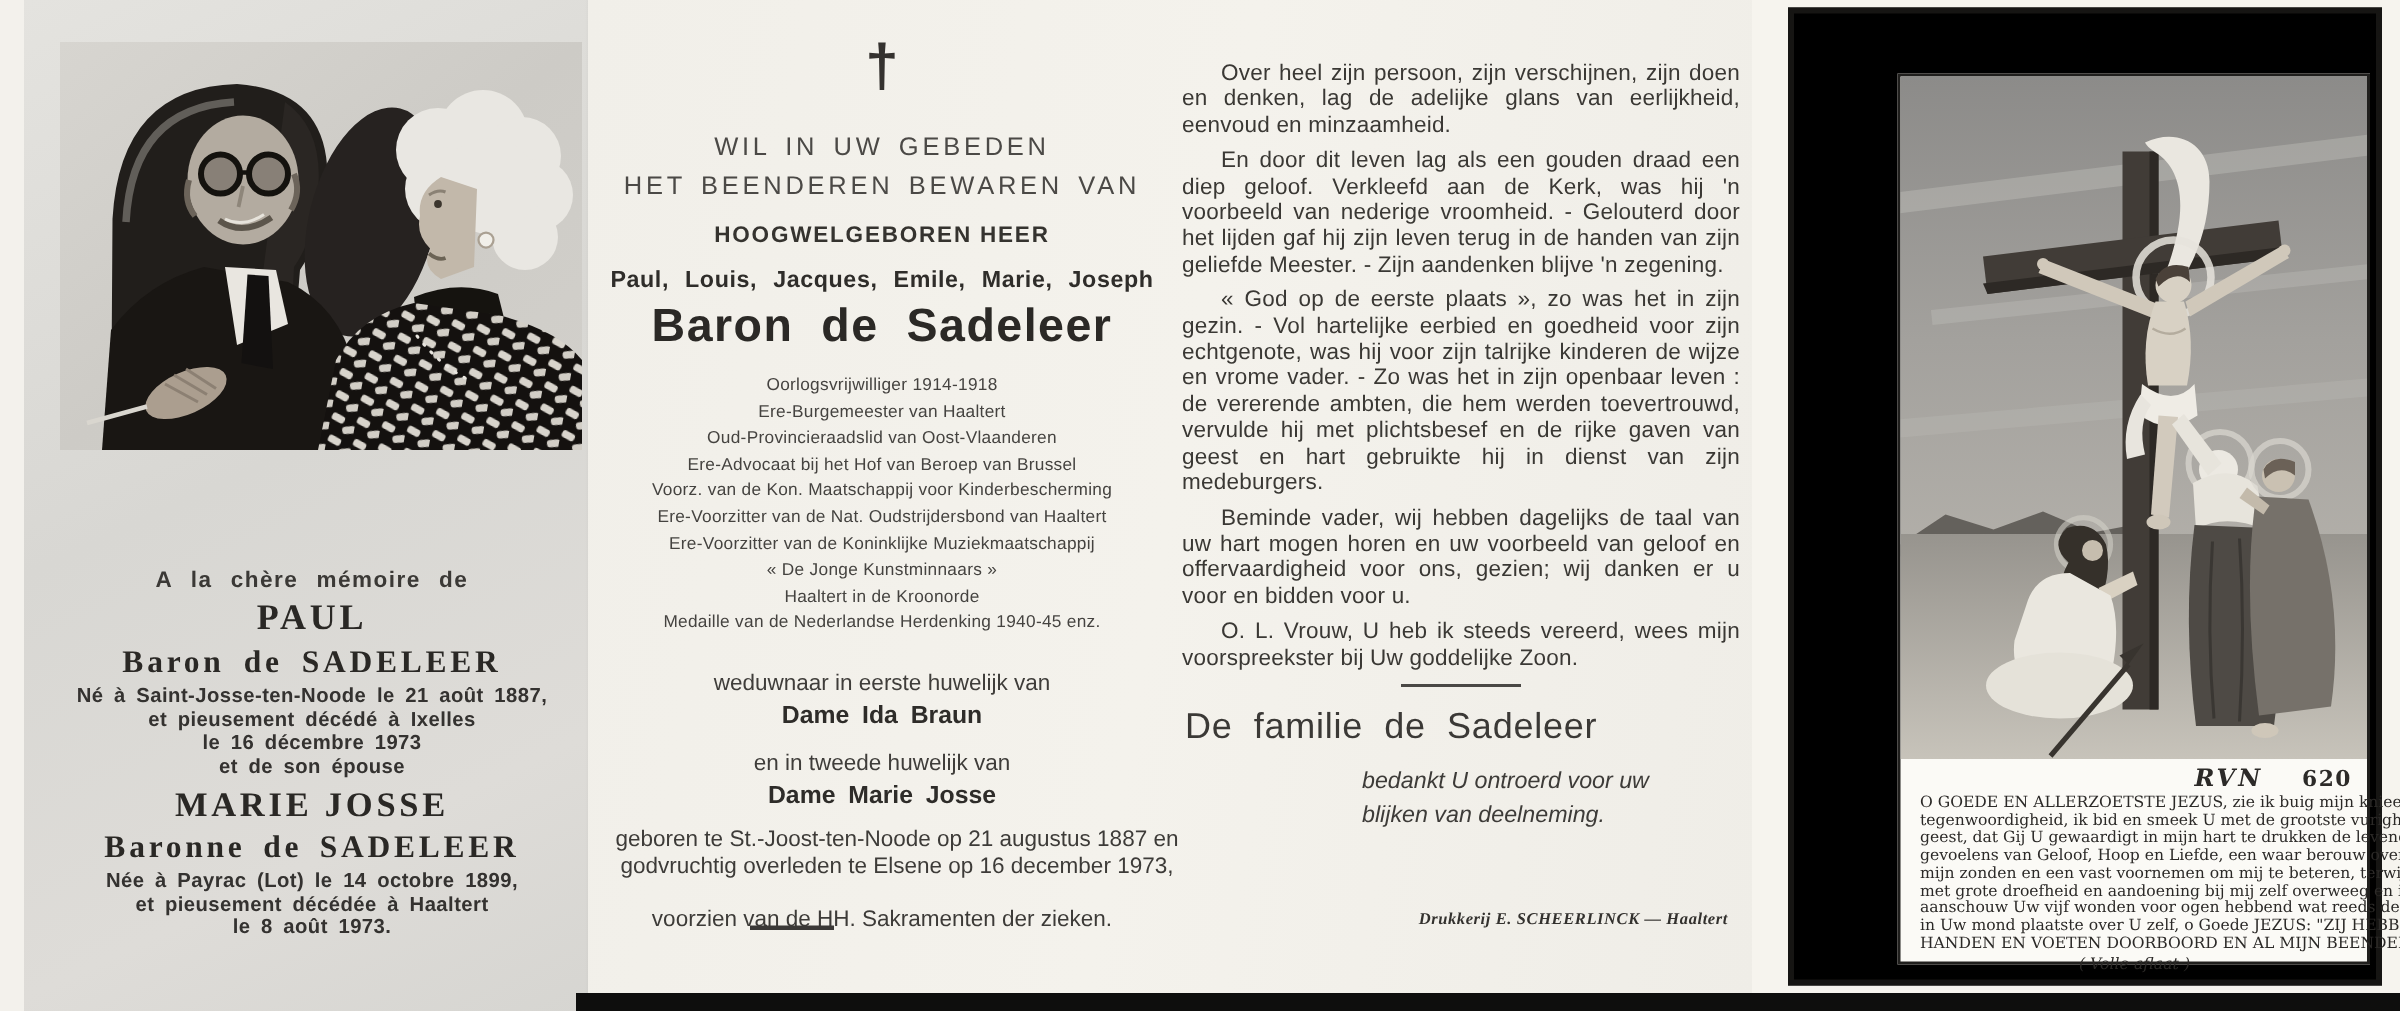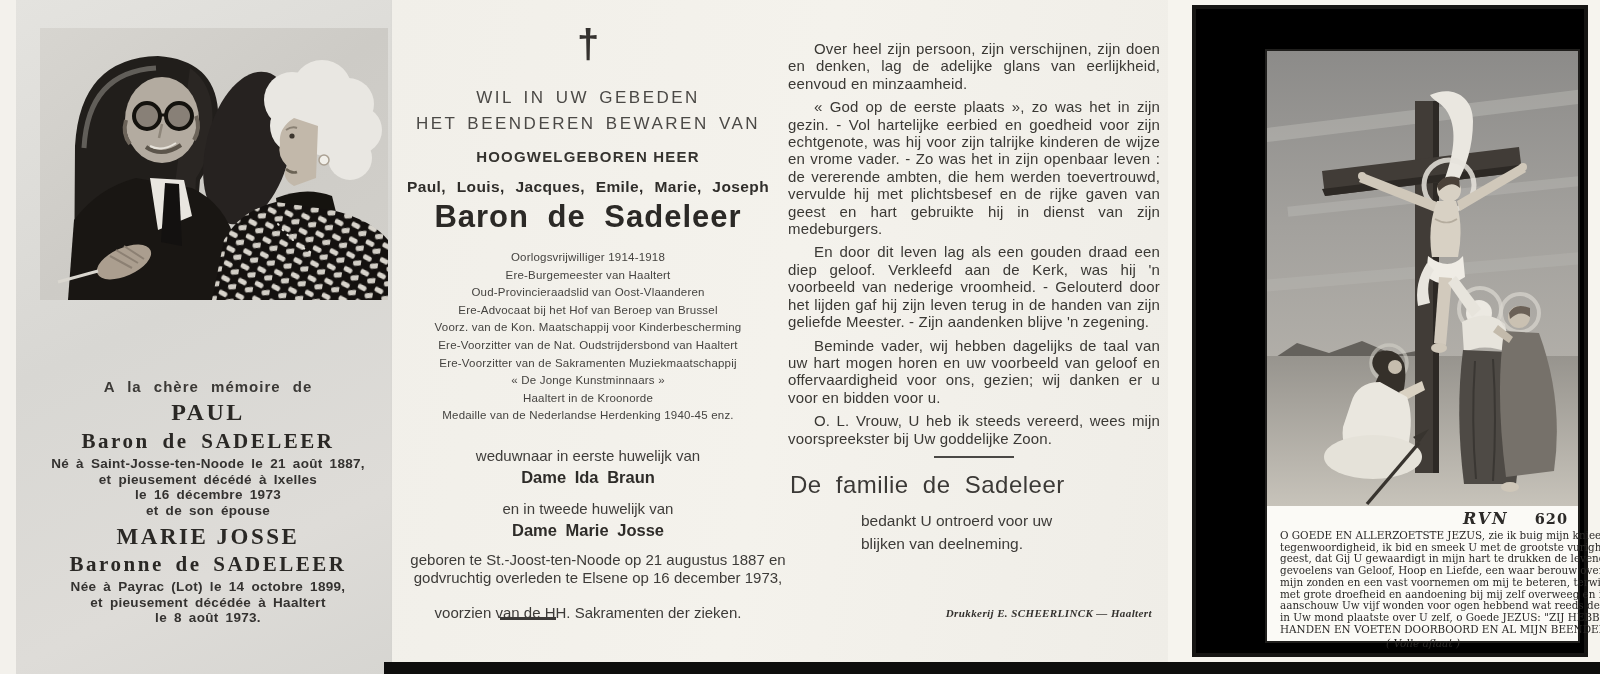--- a/index.html
+++ b/index.html
@@ -58,21 +58,21 @@
   .p2-divider{position:absolute;top:617px;left:108px;width:56px;height:3px;background:#3b3937;}
 
   .panel3{position:absolute;left:396px;top:0;width:372px;}
   .panel3 .para{
     margin:0 0 6px 0;font-size:15px;line-height:17.4px;color:#3a3834;
     text-align:justify;text-indent:26px;letter-spacing:.15px;
   }
   .p3-flow{position:absolute;top:40px;left:0;width:372px;}
   .p3-divider{width:80px;height:2px;background:#4a4845;margin:9px auto 13px auto;}
   .family{font-size:24px;color:#3b3936;letter-spacing:.5px;word-spacing:7px;margin:0 0 10px 2px;}
-  .thanks{margin-left:73px;font-size:15.5px;line-height:23px;color:#3d3b38;}
+  .thanks{margin-left:120px;font-size:15.5px;line-height:23px;color:#3d3b38;font-style:italic;}
   .printer{
     position:absolute;top:607px;left:64px;width:300px;text-align:right;
     font-family:"Liberation Serif",serif;font-style:italic;font-weight:bold;
     font-size:11px;color:#33312e;letter-spacing:.4px;
   }
 
   
   .holy-card{
     position:absolute;left:1168px;top:0;width:432px;height:674px;
     background:#f6f4ee;
@@ -194,39 +194,39 @@
     <div class="p2-line honorific">HOOGWELGEBOREN HEER</div>
     <div class="p2-line given">Paul, Louis, Jacques, Emile, Marie, Joseph</div>
     <div class="p2-line baron">Baron de Sadeleer</div>
     <div class="titles">
       <div class="title-line">Oorlogsvrijwilliger 1914-1918</div>
       <div class="title-line">Ere-Burgemeester van Haaltert</div>
       <div class="title-line">Oud-Provincieraadslid van Oost-Vlaanderen</div>
       <div class="title-line">Ere-Advocaat bij het Hof van Beroep van Brussel</div>
       <div class="title-line">Voorz. van de Kon. Maatschappij voor Kinderbescherming</div>
       <div class="title-line">Ere-Voorzitter van de Nat. Oudstrijdersbond van Haaltert</div>
-      <div class="title-line">Ere-Voorzitter van de Sakramenten Muziekmaatschappij</div>
+      <div class="title-line">Ere-Voorzitter van de Koninklijke Muziekmaatschappij</div>
       <div class="title-line">« De Jonge Kunstminnaars »</div>
       <div class="title-line">Haaltert in de Kroonorde</div>
       <div class="title-line">Medaille van de Nederlandse Herdenking 1940-45 enz.</div>
     </div>
     <div class="p2-line marr marr1">weduwnaar in eerste huwelijk van</div>
     <div class="p2-line wife wife1">Dame Ida Braun</div>
     <div class="p2-line marr marr2">en in tweede huwelijk van</div>
     <div class="p2-line wife wife2">Dame Marie Josse</div>
     <div class="p2-line bdeath">geboren te St.-Joost-ten-Noode op 21 augustus 1887 en godvruchtig overleden te Elsene op 16 december 1973,</div>
     <div class="p2-line sacr">voorzien van de HH. Sakramenten der zieken.</div>
     <div class="p2-divider"></div>
   </div>
 
   <div class="panel3">
     <div class="p3-flow">
       <p class="para">Over heel zijn persoon, zijn verschijnen, zijn doen en denken, lag de adelijke glans van eerlijkheid, eenvoud en minzaamheid.</p>
+      <p class="para">En door dit leven lag als een gouden draad een diep geloof. Verkleefd aan de Kerk, was hij 'n voorbeeld van nederige vroomheid. - Gelouterd door het lijden gaf hij zijn leven terug in de handen van zijn geliefde Meester. - Zijn aandenken blijve 'n zegening.</p>
       <p class="para">« God op de eerste plaats », zo was het in zijn gezin. - Vol hartelijke eerbied en goedheid voor zijn echtgenote, was hij voor zijn talrijke kinderen de wijze en vrome vader. - Zo was het in zijn openbaar leven : de vererende ambten, die hem werden toevertrouwd, vervulde hij met plichtsbesef en de rijke gaven van geest en hart gebruikte hij in dienst van zijn medeburgers.</p>
-      <p class="para">En door dit leven lag als een gouden draad een diep geloof. Verkleefd aan de Kerk, was hij 'n voorbeeld van nederige vroomheid. - Gelouterd door het lijden gaf hij zijn leven terug in de handen van zijn geliefde Meester. - Zijn aandenken blijve 'n zegening.</p>
       <p class="para">Beminde vader, wij hebben dagelijks de taal van uw hart mogen horen en uw voorbeeld van geloof en offervaardigheid voor ons, gezien; wij danken er u voor en bidden voor u.</p>
       <p class="para">O. L. Vrouw, U heb ik steeds vereerd, wees mijn voorspreekster bij Uw goddelijke Zoon.</p>
       <div class="p3-divider"></div>
       <div class="family">De familie de Sadeleer</div>
       <div class="thanks">
         <div>bedankt U ontroerd voor uw</div>
         <div>blijken van deelneming.</div>
       </div>
     </div>
     <div class="printer">Drukkerij E. SCHEERLINCK — Haaltert</div>

